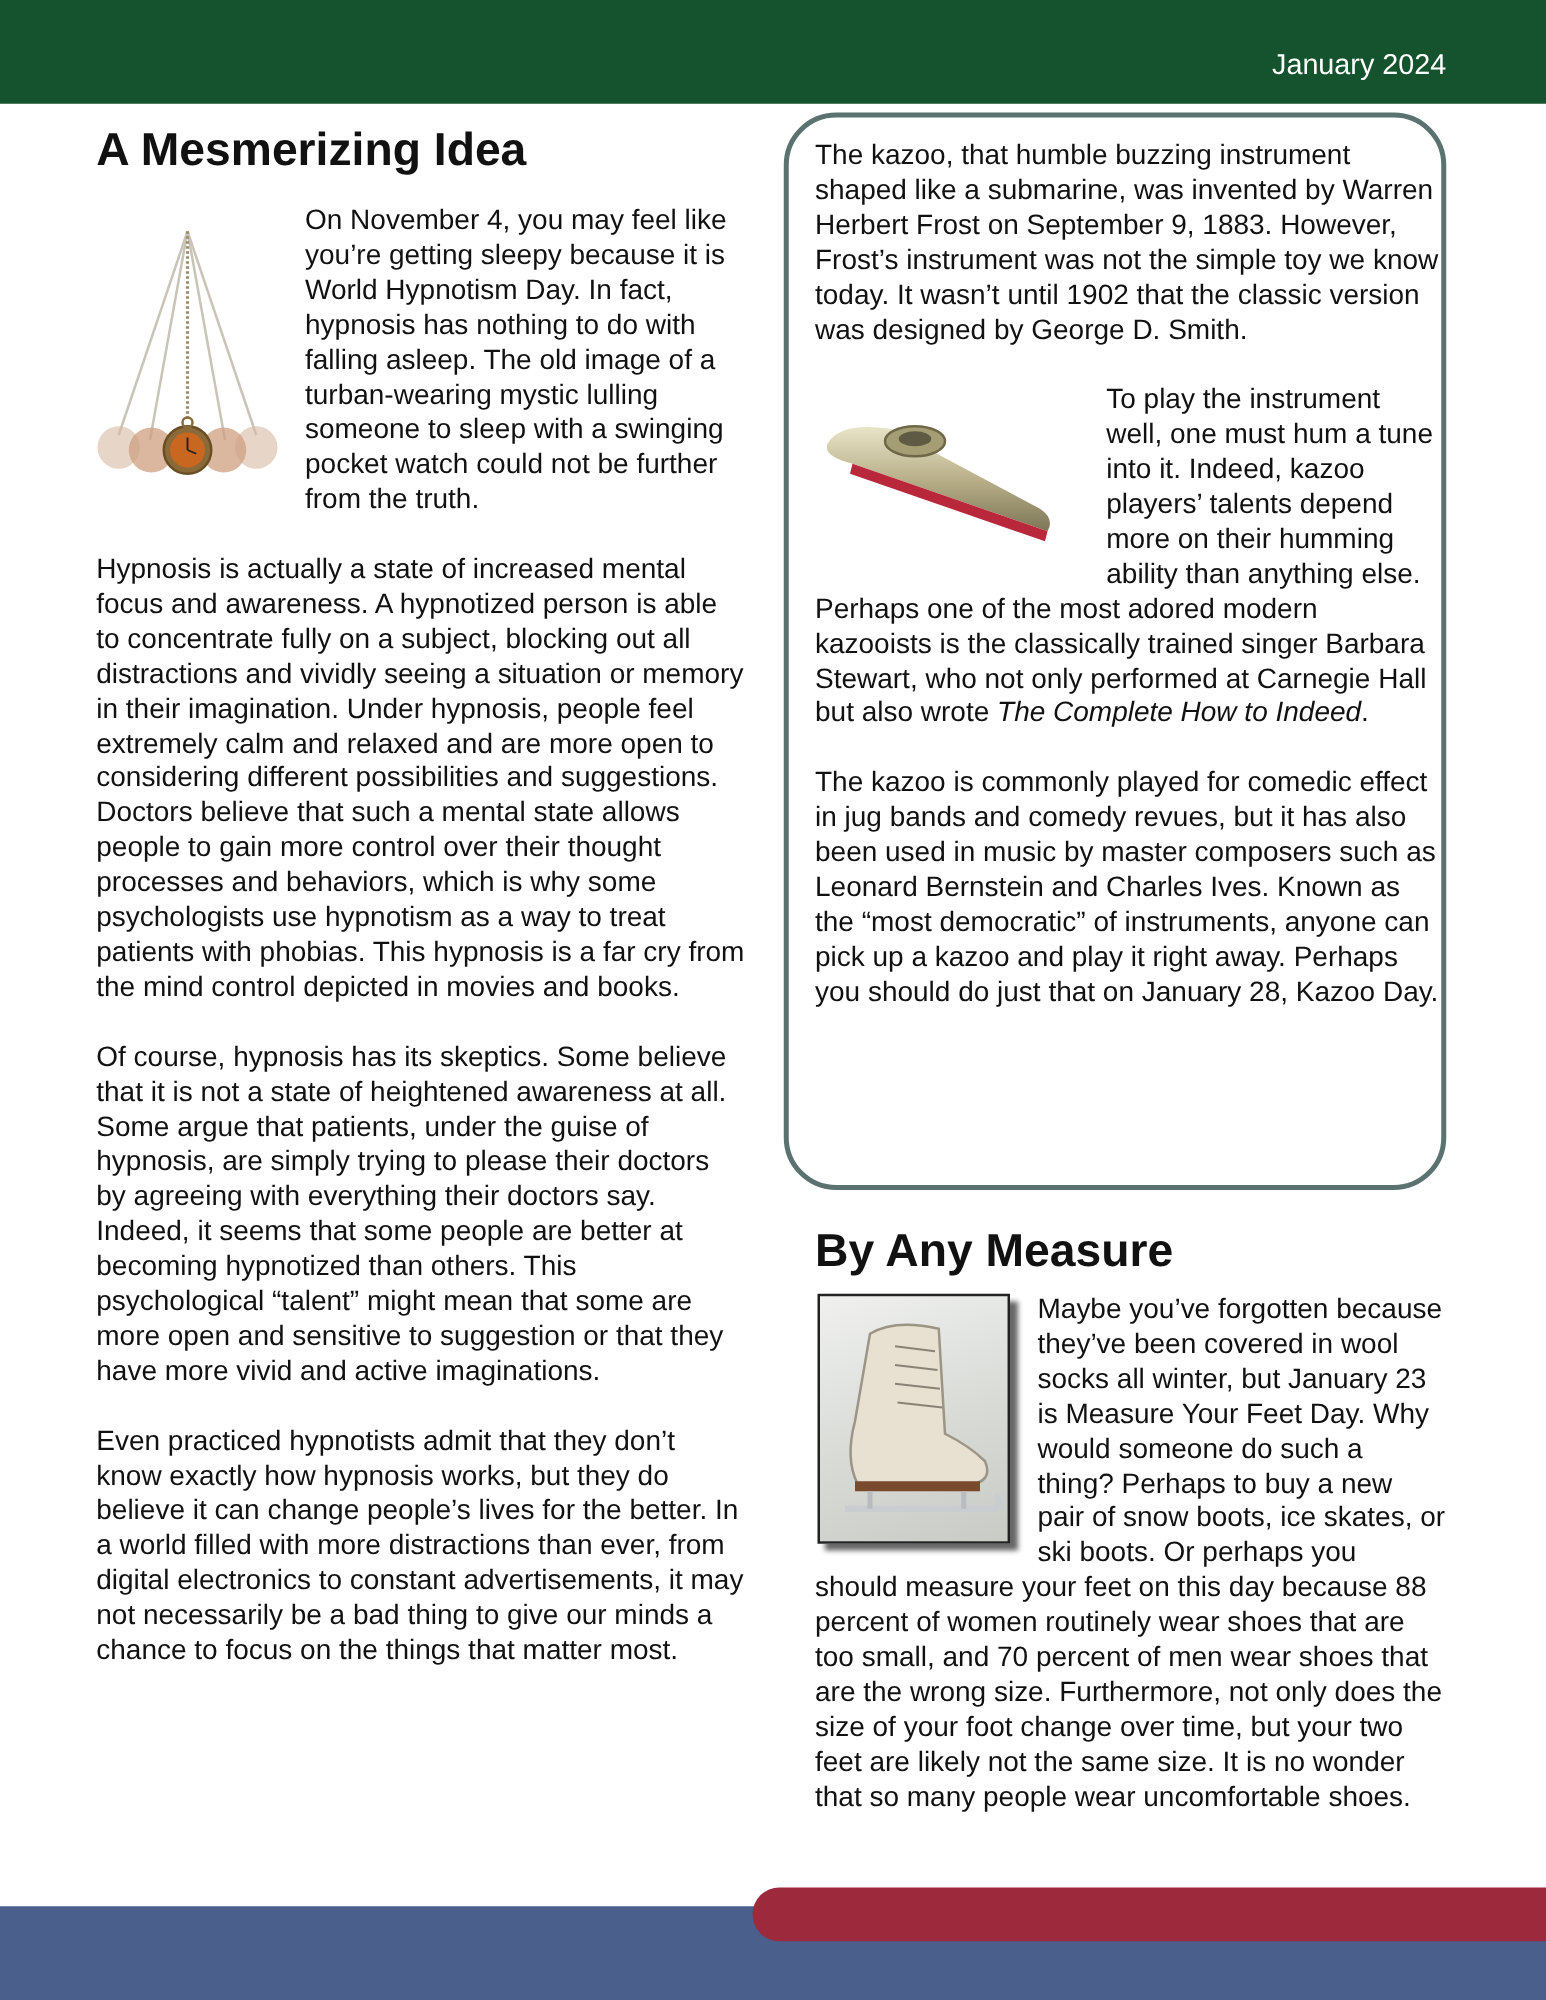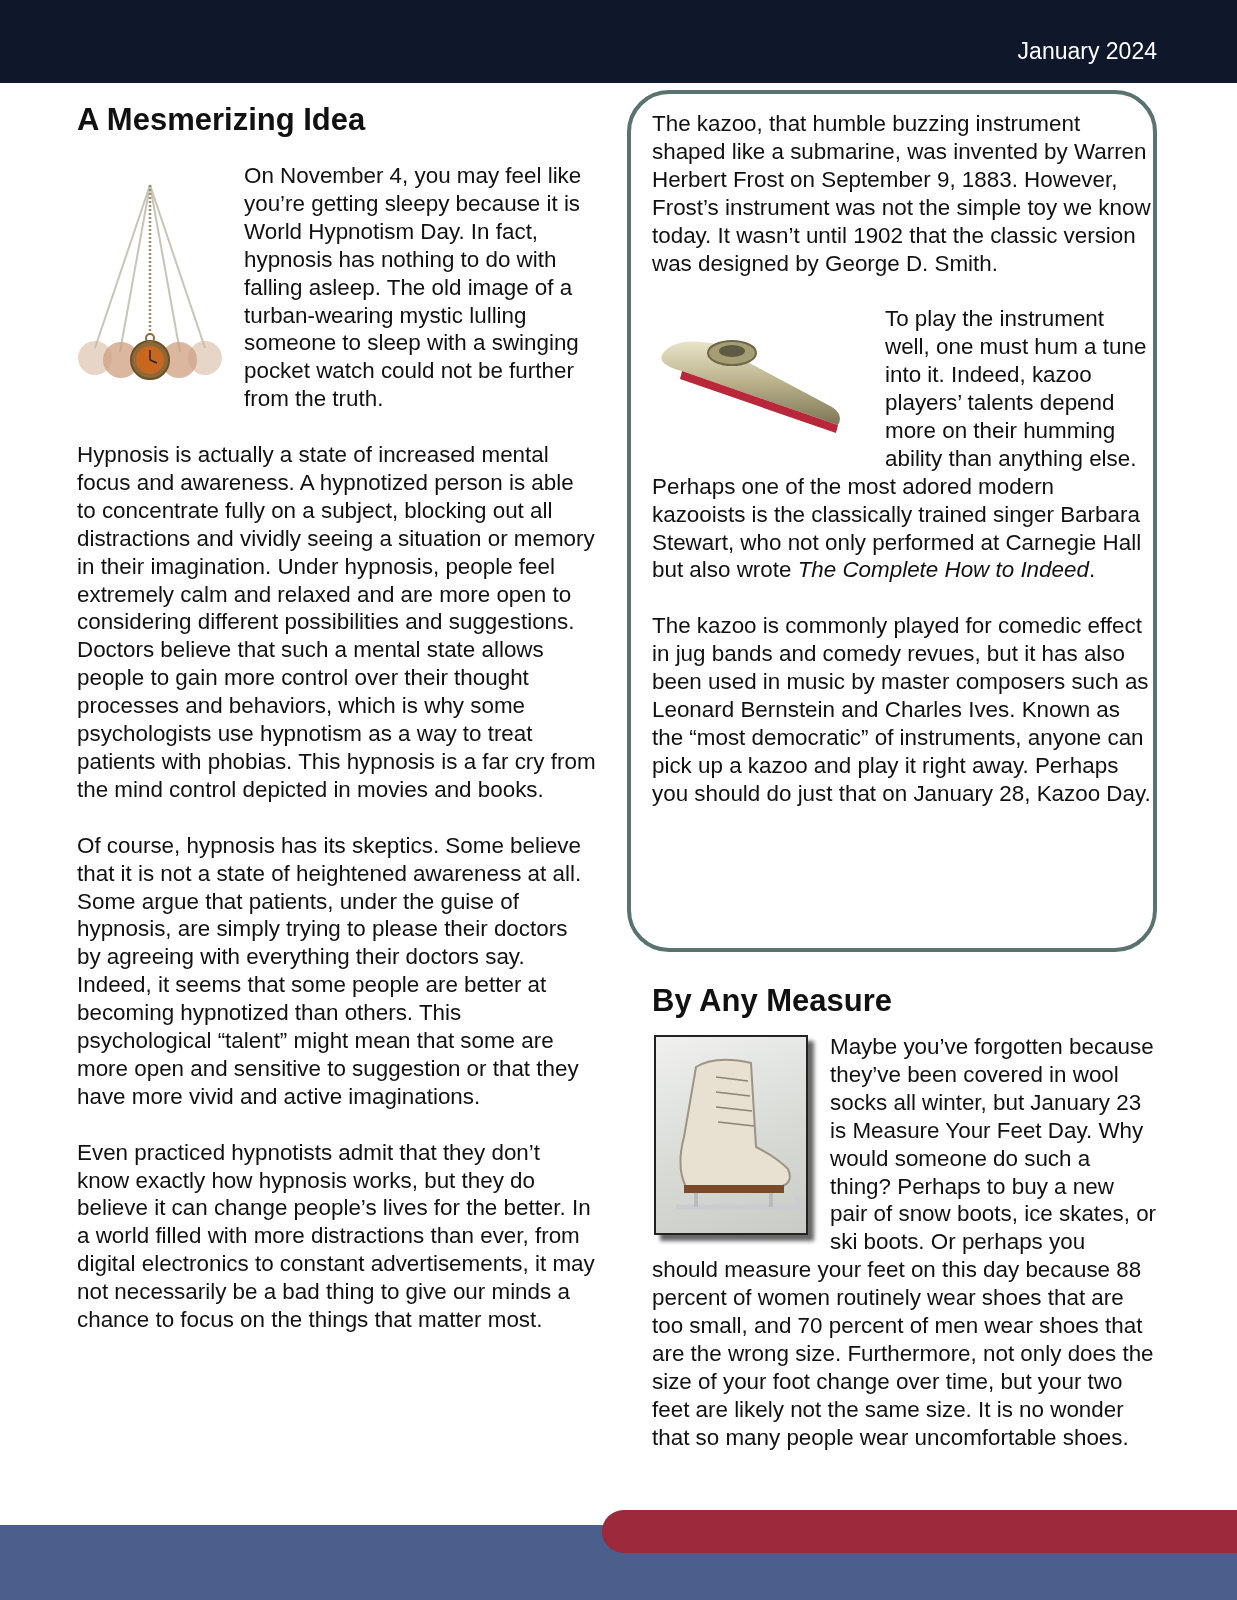--- a/index.html
+++ b/index.html
@@ -3,30 +3,30 @@
   <meta charset="utf-8">
   <style>
     html, body { margin: 0; padding: 0; }
     body {
       width: 1237px; height: 1600px; position: relative; overflow: hidden;
       background: #ffffff; color: #111;
       font-family: "Liberation Sans", sans-serif;
     }
     .top-bar {
       position: absolute; left: 0; top: 0; width: 1237px; height: 83px;
-      background: #0f172a;
+      background: #14532d;
     }
     .date {
       position: absolute; right: 80px; top: 38px;
       color: #ffffff; font-size: 23px; font-family: "Liberation Sans", sans-serif;
     }
     .col { position: absolute; font-size: 22.4px; line-height: 27.9px; }
     .col-left { left: 77px; top: 98px; width: 520px; }
     h2 {
-      margin: 0; font-size: 31px; font-weight: bold; line-height: 44px;
+      margin: 0; font-size: 37px; font-weight: bold; line-height: 44px;
       font-family: "Liberation Sans", sans-serif;
     }
     p { margin: 0; }
     .para-gap { height: 27.9px; }
     .float-left { float: left; }
     .pendulum {
       width: 150px; height: 210px; margin: 38px 19px 0 -2px;
     }
     .lead-left { padding-top: 20px; }
     .kazoo-box {

